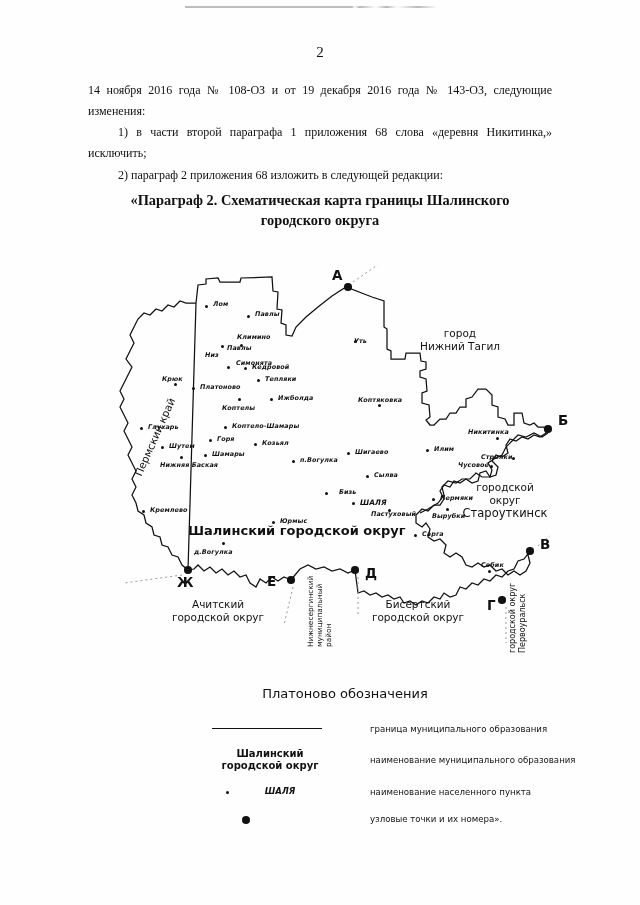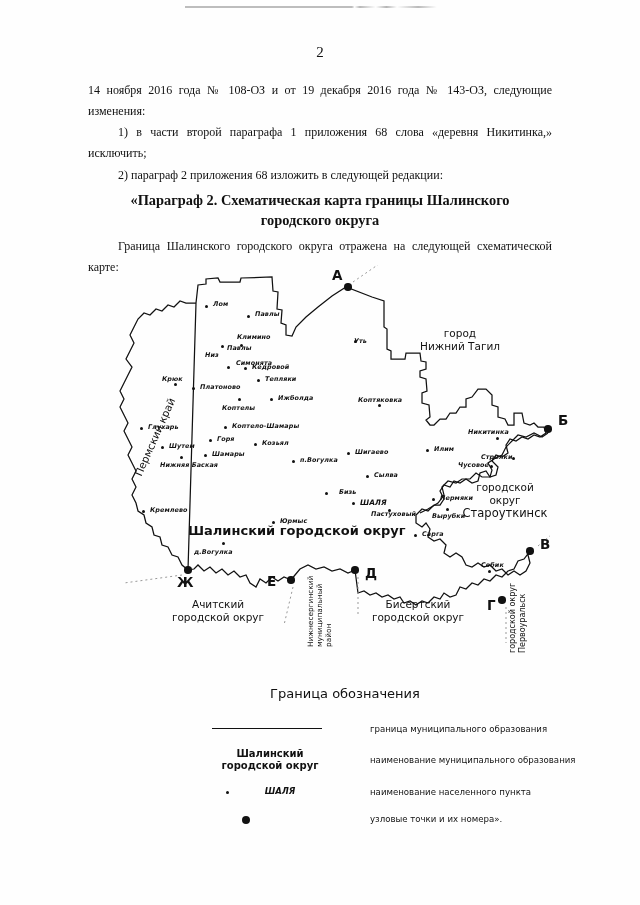--- a/index.html
+++ b/index.html
@@ -119,21 +119,20 @@
 
   <div class="body-text" style="top:80px;">14 ноября 2016 года № 108-ОЗ и от 19 декабря 2016 года № 143-ОЗ, следующие изменения:</div>
 
   <div class="body-text indent" style="top:122px;">1) в части второй параграфа 1 приложения 68 слова «деревня Никитинка,» исключить;</div>
 
   <div class="body-text indent" style="top:165px;">2) параграф 2 приложения 68 изложить в следующей редакции:</div>
 
   <div class="heading" style="top:190px;">«Параграф 2. Схематическая карта границы Шалинского</div>
   <div class="heading" style="top:210px;">городского округа</div>
 
-  <div class="body-text indent" style="top:236px;">Граница Шалинского городского округа отражена на следующей схематической карте:</div>
 
   <div class="map-wrap">
 
     <svg class="map-svg" width="440" height="400" viewBox="0 0 440 400">
 
       <path fill="none" stroke="#111" stroke-width="1.25" d="M 86,38 L 88,20 L 96,19 L 96,14 L 108,13 L 110,17 L 130,17 L 131,13 L 162,12
            L 163,26 L 168,27 L 167,44 L 172,45 L 171,58 L 176,60 L 176,70 L 182,71
            L 186,62 L 196,52 L 208,42 L 222,31 L 236,22
            L 262,32 L 274,36 L 274,62 L 277,64 L 277,84 L 281,86 L 281,94 L 295,94
            L 296,88 L 310,88 L 311,96 L 316,97 L 316,104 L 310,106 L 310,112 L 316,114
@@ -341,21 +340,21 @@
     </div>
 
     <div class="region-name rot-vert" style="left:398px;top:388px;font-size:8px;line-height:10px;width:90px;text-align:left;">
       <div>городской округ</div>
       <div>Первоуральск</div>
     </div>
 
   </div>
 
   <div class="legend">
-    <div class="legend-title">Граница обозначения</div>
+    <div class="legend-title">Платоново обозначения</div>
 
     <div class="legend-row" style="top:36px;height:24px;">
       <div class="legend-key">
         <div class="legend-line"></div>
       </div>
       <div class="legend-desc" style="top:2px;">граница муниципального образования</div>
     </div>
 
     <div class="legend-row" style="top:62px;height:30px;">
       <div class="legend-key legend-bold">

